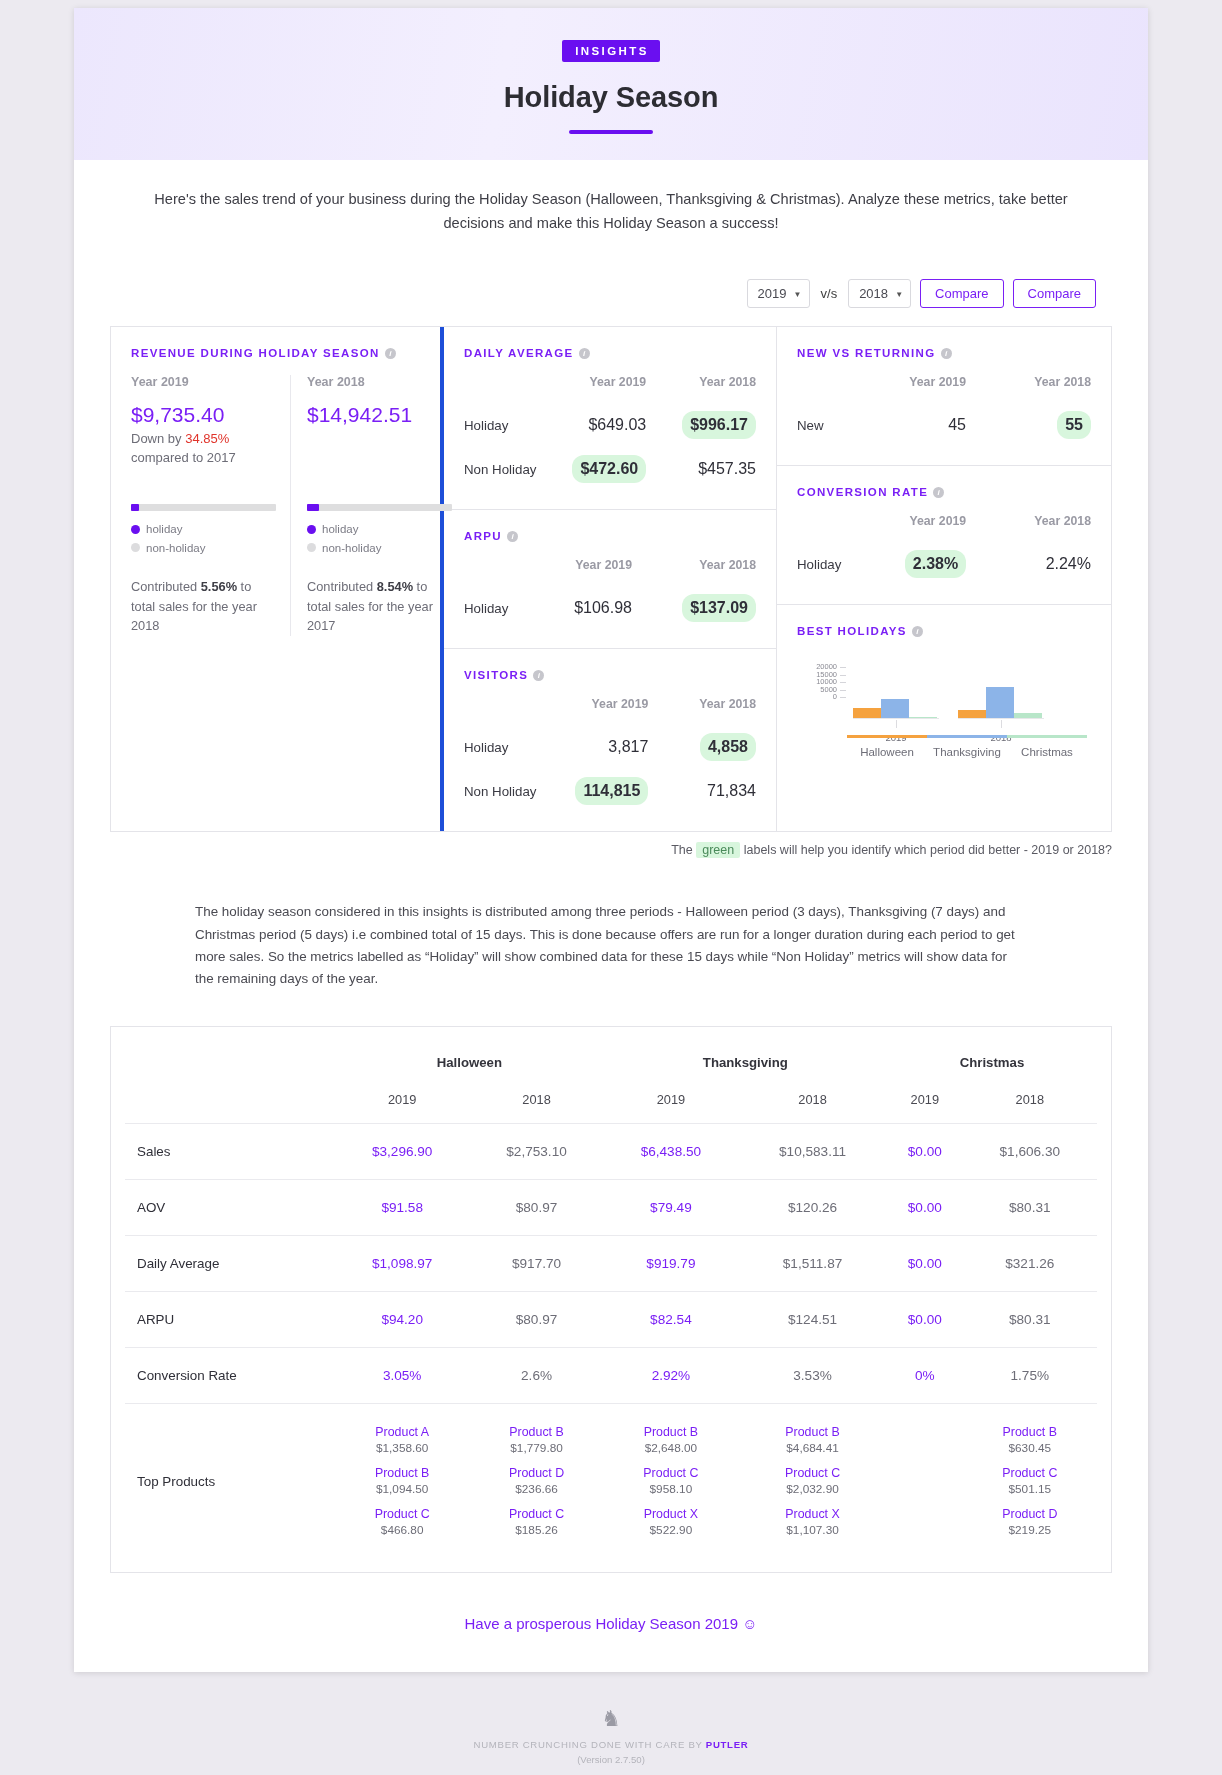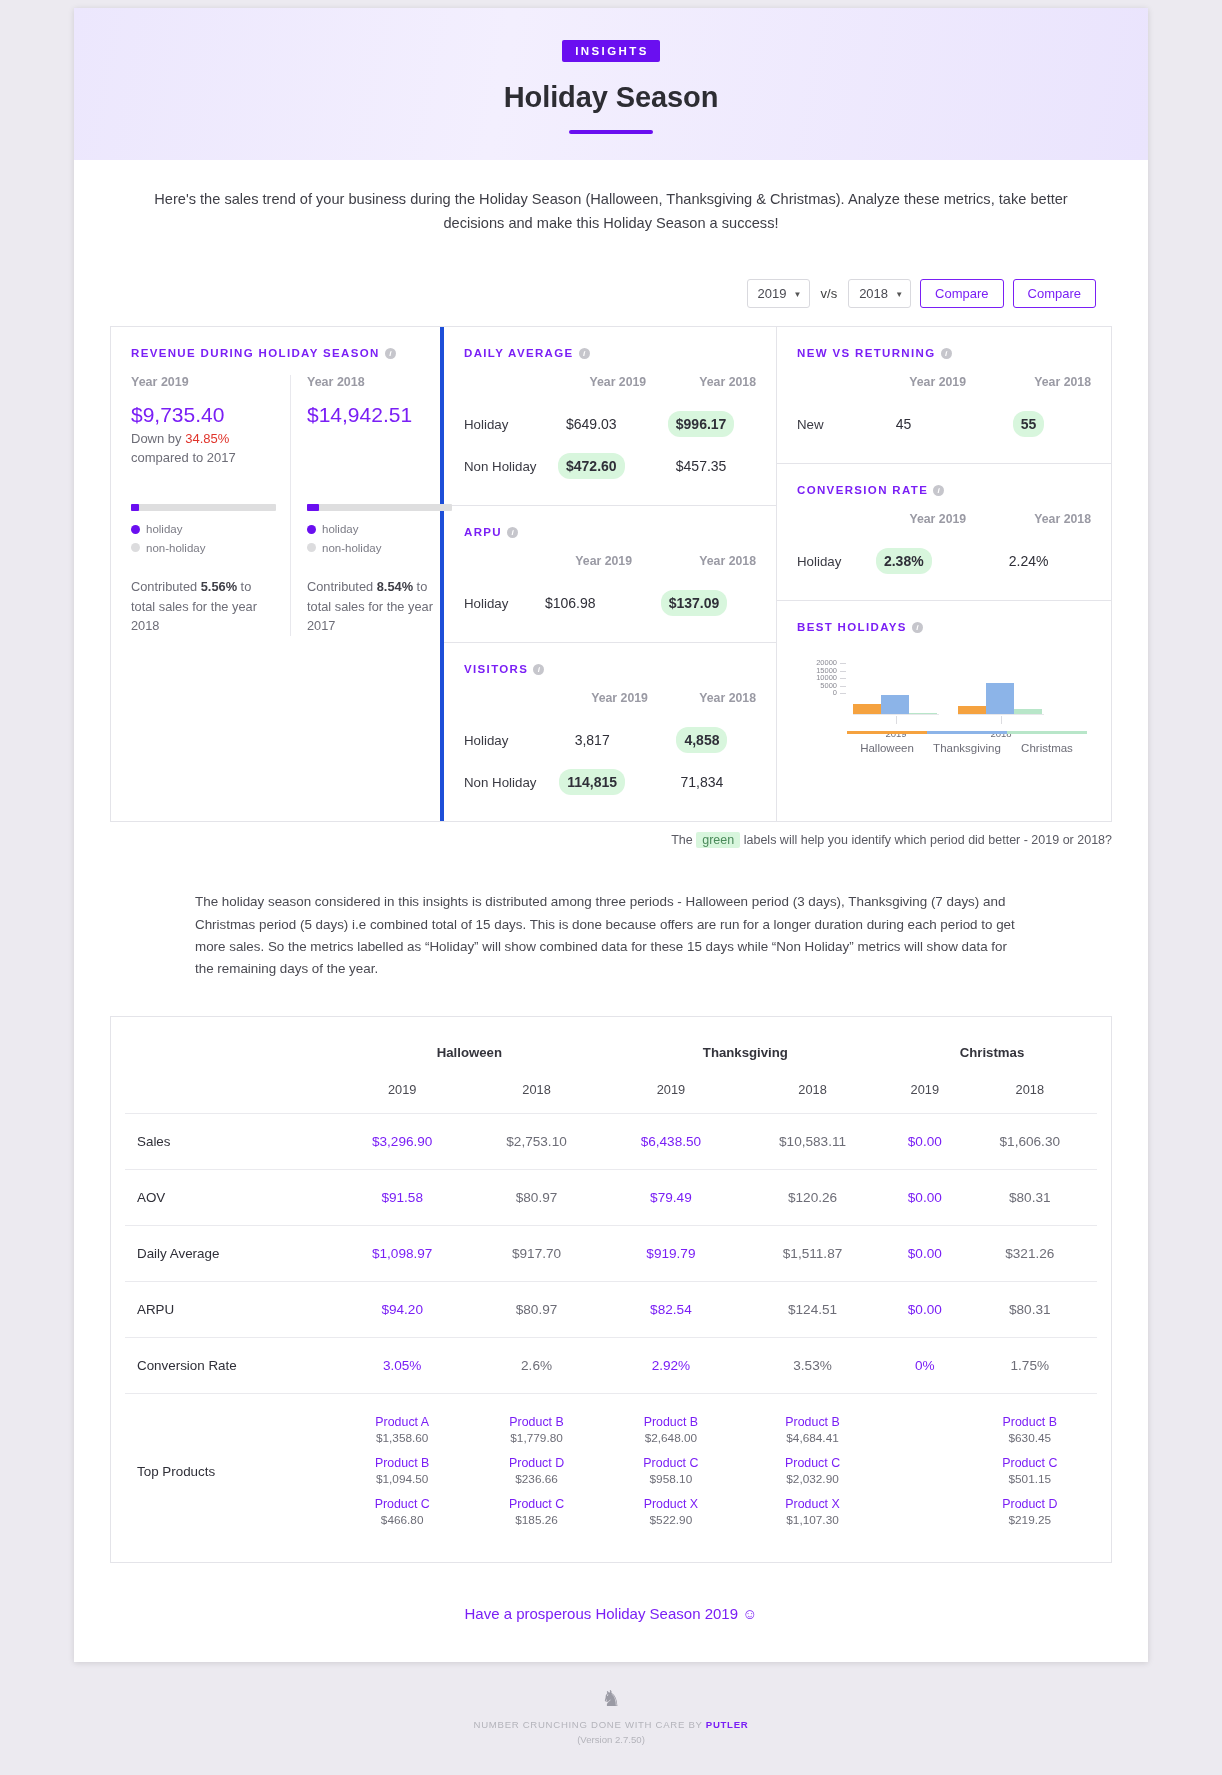--- a/index.html
+++ b/index.html
@@ -5,21 +5,21 @@
   * { box-sizing: border-box; margin: 0; padding: 0; }
   body {
     font-family: "Liberation Sans", sans-serif;
     background: #eceaf0;
     width: 1222px;
     color: #333;
     -webkit-font-smoothing: antialiased;
   }
   .page {
     width: 1074px;
-    margin: 8px auto 0 auto;
+    margin: 8px auto 10px auto;
     background: #ffffff;
     box-shadow: 0 1px 6px rgba(0,0,0,0.13);
     padding-bottom: 0;
   }
   
   .hero {
     background: linear-gradient(100deg, #ece7fd 0%, #f3effe 40%, #eae4fd 100%);
     padding: 32px 0 26px 0;
     text-align: center;
   }
@@ -178,24 +178,24 @@
   
   .mtable { width: 100%; border-collapse: collapse; }
   .mtable th {
     font-size: 12.3px;
     font-weight: 700;
     color: #9a9aa4;
     text-align: right;
     padding: 0 0 14px 0;
   }
   .mtable td {
-    font-size: 14px;
+    font-size: 16px;
     color: #2f2f38;
     padding: 8px 0;
-    text-align: center;
+    text-align: right;
     white-space: nowrap;
   }
   .mtable td.lbl { text-align: left; color: #3a3a43; font-size: 13.3px; }
   .mtable th.lbl { text-align: left; }
   .hl {
     background: #d8f6dd;
     font-weight: 700;
     padding: 5px 8px;
     border-radius: 12px;
     display: inline-block;

